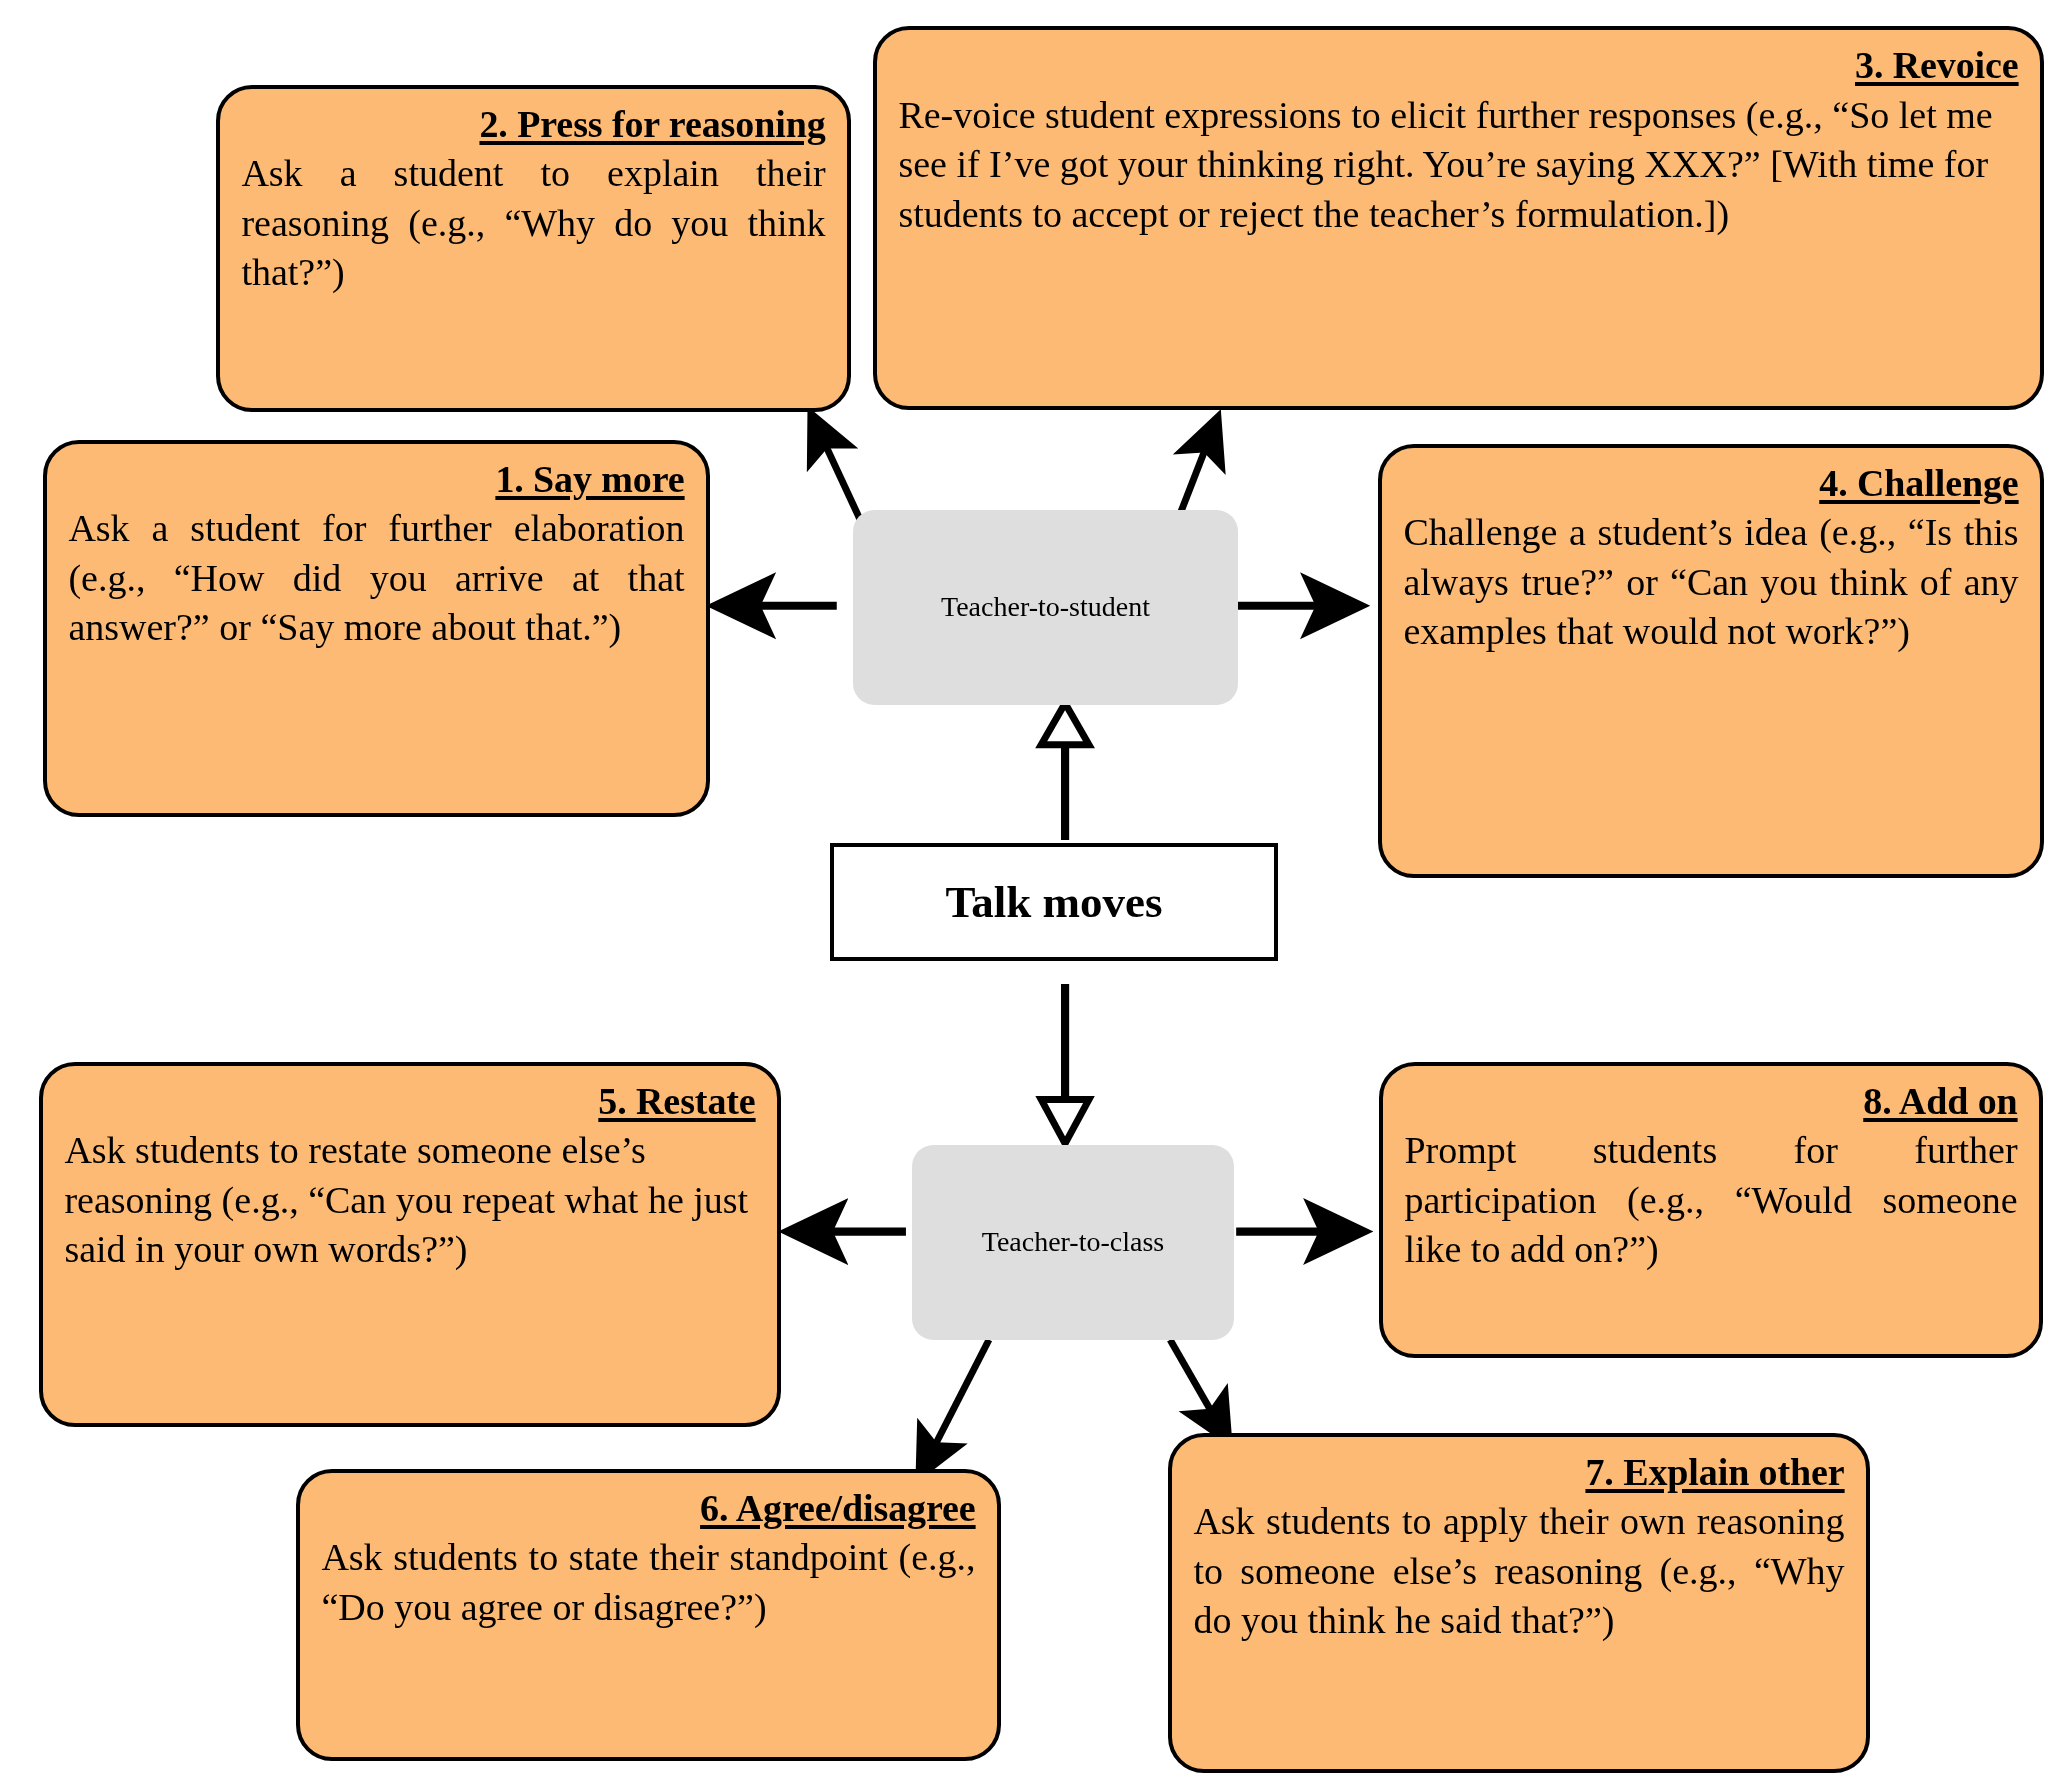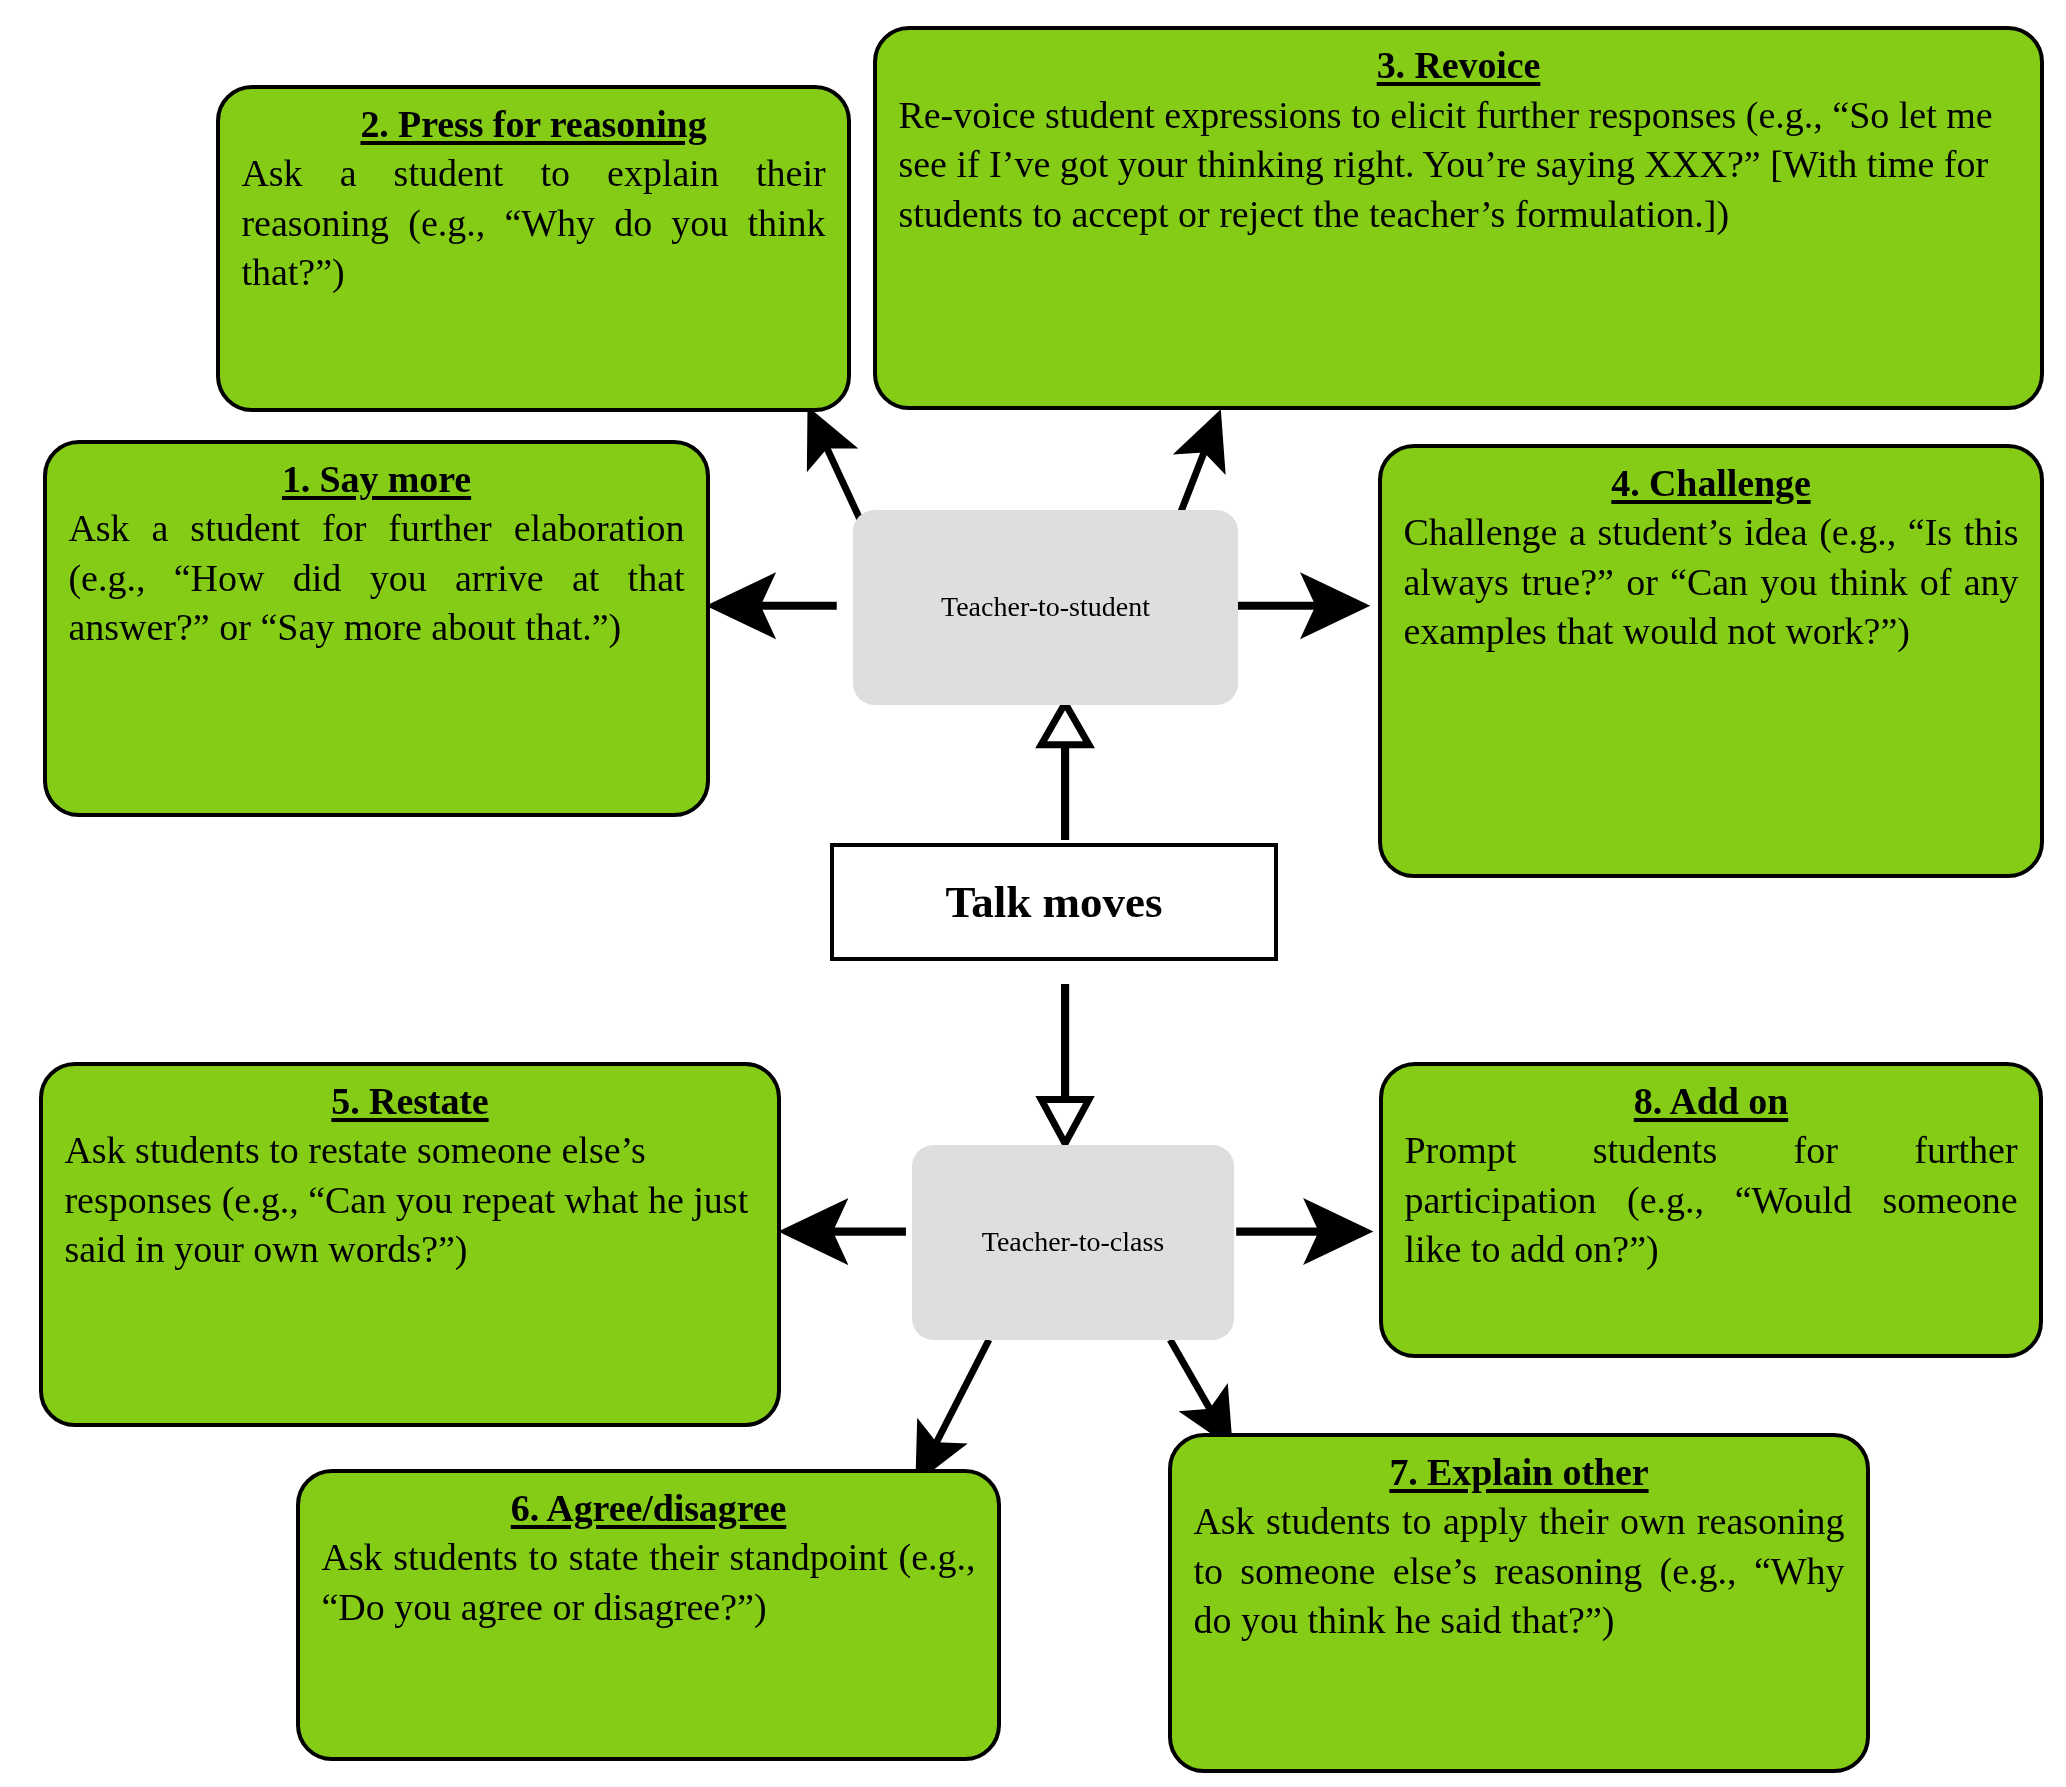--- a/index.html
+++ b/index.html
@@ -13,25 +13,25 @@
     height: 1787px;
     background: #ffffff;
     font-family: "Liberation Serif", "DejaVu Serif", serif;
     overflow: hidden;
   }
   .rbox {
     position: absolute;
     box-sizing: border-box;
     border: 4.4px solid #000000;
     border-radius: 36px;
-    background: #84cc16;
+    background: #fdba74;
     padding: 14px 21.4px 14px 21.4px;
     display: flex;
     flex-direction: column;
-    align-items: center;
+    align-items: flex-end;
     z-index: 5;
   }
   .rbox .title {
     text-align: center;
     font-weight: bold;
     font-size: 38px;
     line-height: 1.12;
     text-decoration: underline;
     text-underline-offset: 4.4px;
     text-decoration-thickness: 3.8px;
@@ -132,21 +132,21 @@
     <div class="body just">Ask a student for further elaboration (e.g., “How did you arrive at that answer?” or “Say more about that.”)</div>
   </div>
 
   <div class="rbox" style="left:1378px; top:444px; width:666px; height:434px;">
     <div class="title">4. Challenge</div>
     <div class="body just">Challenge a student’s idea (e.g., “Is this always true?” or “Can you think of any examples that would not work?”)</div>
   </div>
 
   <div class="rbox" style="left:39px; top:1062px; width:742px; height:365px;">
     <div class="title">5. Restate</div>
-    <div class="body leftal">Ask students to restate someone else’s responses (e.g., “Can you repeat what he just said in your own words?”)</div>
+    <div class="body leftal">Ask students to restate someone else’s reasoning (e.g., “Can you repeat what he just said in your own words?”)</div>
   </div>
 
   <div class="rbox" style="left:1379px; top:1062px; width:664px; height:296px;">
     <div class="title">8. Add on</div>
     <div class="body just">Prompt students for further participation (e.g., “Would someone like to add on?”)</div>
   </div>
 
   <div class="rbox" style="left:296px; top:1469px; width:705px; height:292px;">
     <div class="title">6. Agree/disagree</div>
     <div class="body just">Ask students to state their standpoint (e.g., “Do you agree or disagree?”)</div>

